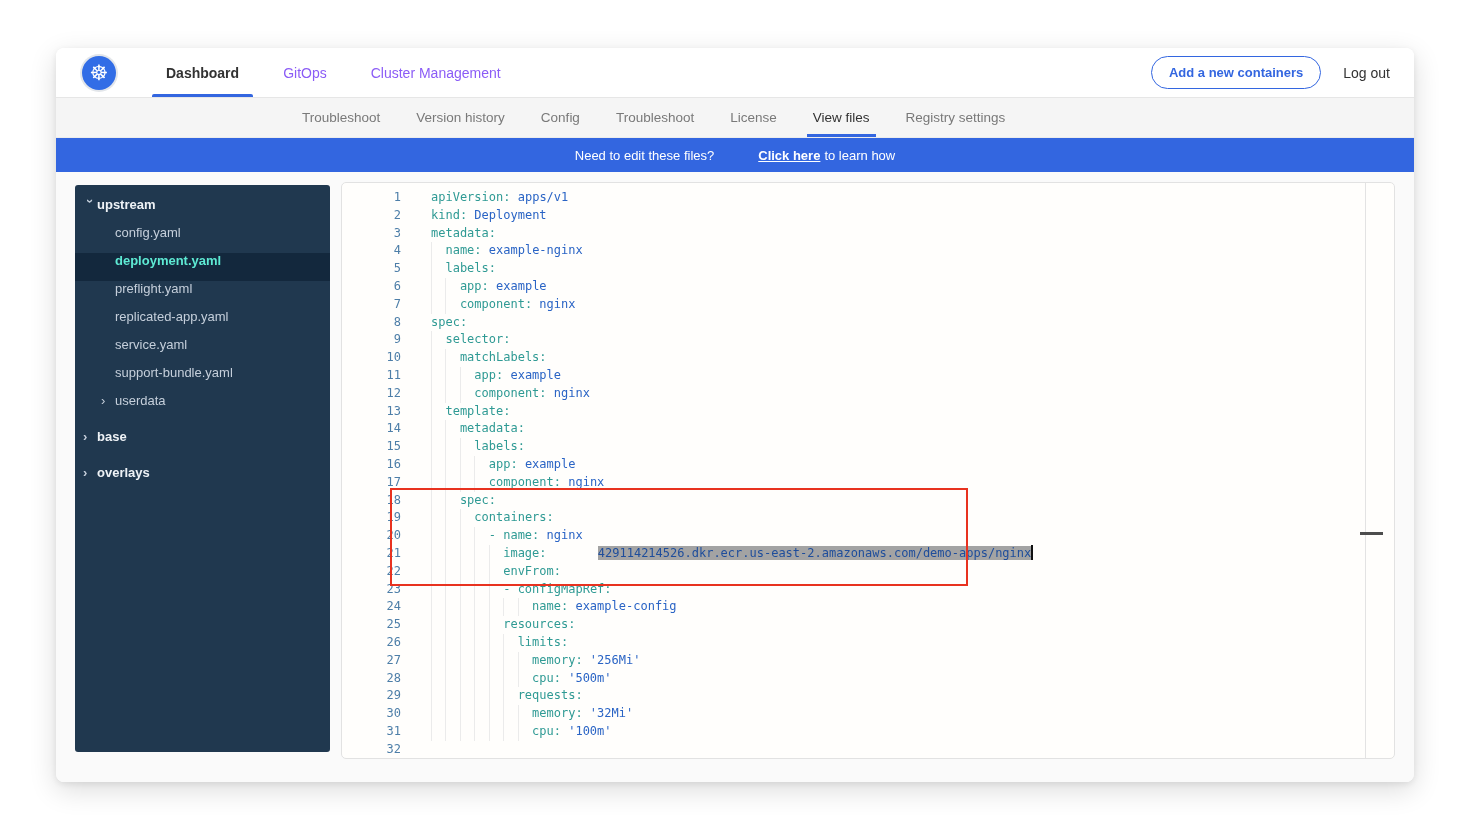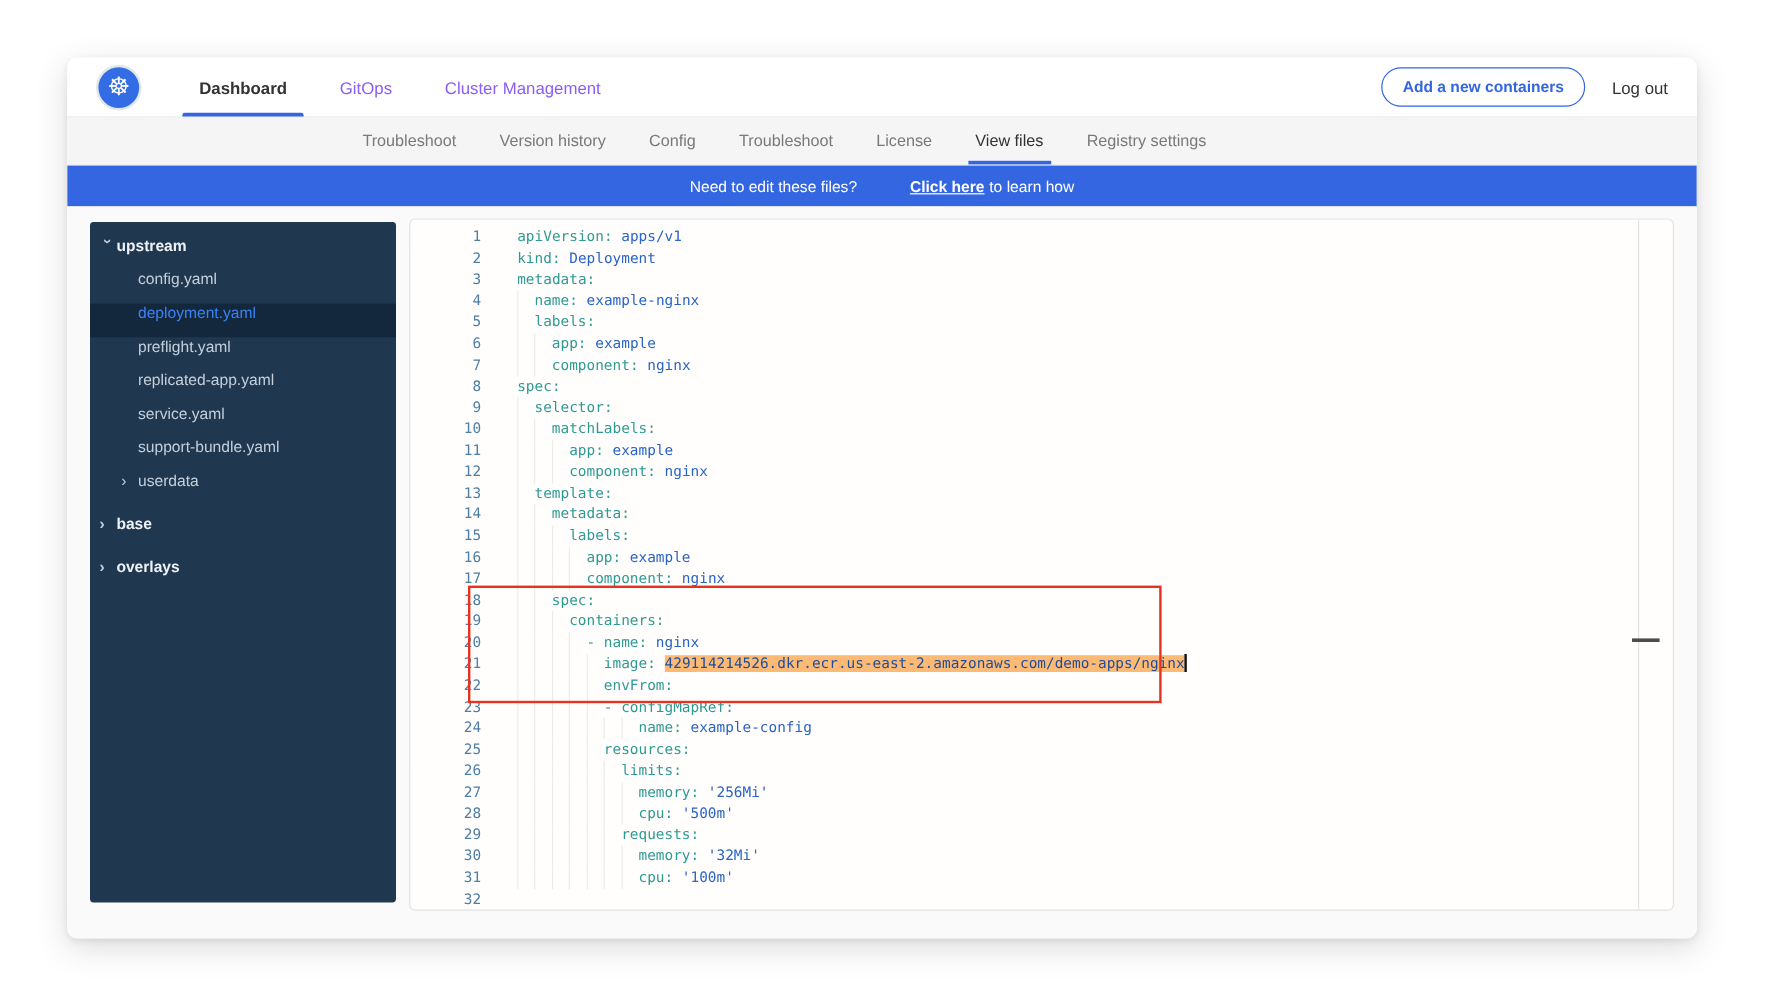--- a/index.html
+++ b/index.html
@@ -43,41 +43,41 @@
   
   .content { position:relative; height:610px; background:#fafafa; }
 
   
   .sidebar { position:absolute; left:19px; top:13px; width:255px; height:567px; background:#20384f; border-radius:3px; padding-top:12px; overflow:hidden; }
   .tree-row { display:flex; align-items:flex-start; height:28px; font-size:13px; color:#c5cfdb; cursor:pointer; white-space:nowrap; }
   .tree-row.lvl0 { padding-left:22px; }
   .tree-row.lvl1 { padding-left:40px; }
   .tree-row.folder { color:#eef2f6; font-weight:700; }
   .tree-row.lvl1.folder { font-weight:400; color:#c5cfdb; }
-  .tree-row.selected { background:#13283d; color:#3b82f6; font-weight:400; }
+  .tree-row.selected { background:#13283d; color:#5eead4; font-weight:700; }
   .tree-row.gap-top { margin-top:8px; }
   .chev { display:inline-block; width:14px; margin-left:-14px; font-size:13px; color:#c5cfdb; transform-origin:45% 55%; }
   .chev.down { transform:rotate(90deg); }
 
   
   .editor {
     position:absolute; left:285px; top:10px; width:1054px; height:577px;
     background:#fffefc; border:1px solid #e2e2e2; border-radius:5px; overflow:hidden;
   }
   .editor-body { position:relative; width:100%; height:100%; display:flex;
     font-family:"DejaVu Sans Mono", monospace; font-size:12px; line-height:17.8px; }
   .gutter { width:59px; flex:0 0 auto; padding-top:6px; text-align:right; color:#4d7ea8; user-select:none; }
   .gutter div { height:17.8px; }
   .code-area { flex:1 1 auto; padding-top:6px; padding-left:30px; overflow:hidden; white-space:pre; }
   .code-line { height:17.8px; }
   .ig { display:inline-block; width:2ch; height:17.8px; vertical-align:top;
         background:linear-gradient(#ebebeb,#ebebeb) left top / 1px 100% no-repeat; }
   .k { color:#2f9a94; }
   .v { color:#2a64c5; }
-  .sel { background:#fdba74; color:#1e4d9b; }
+  .sel { background:#a3a3a3; color:#1e4d9b;margin-left:44px; }
   .cursor { display:inline-block; width:1.5px; height:15px; background:#111111; vertical-align:-3px; }
 
   
   .red-box { position:absolute; left:48px; top:305px; width:578px; height:98px;
     border:2px solid #e8321f; pointer-events:none; z-index:5; }
 
   
   .ruler-line { position:absolute; top:0; bottom:0; right:28px; width:1px; background:#e3e3e3; }
   .ruler-cursor { position:absolute; right:11px; width:23px; height:3px; top:349px; background:#4d4d4d; }
 </style>

